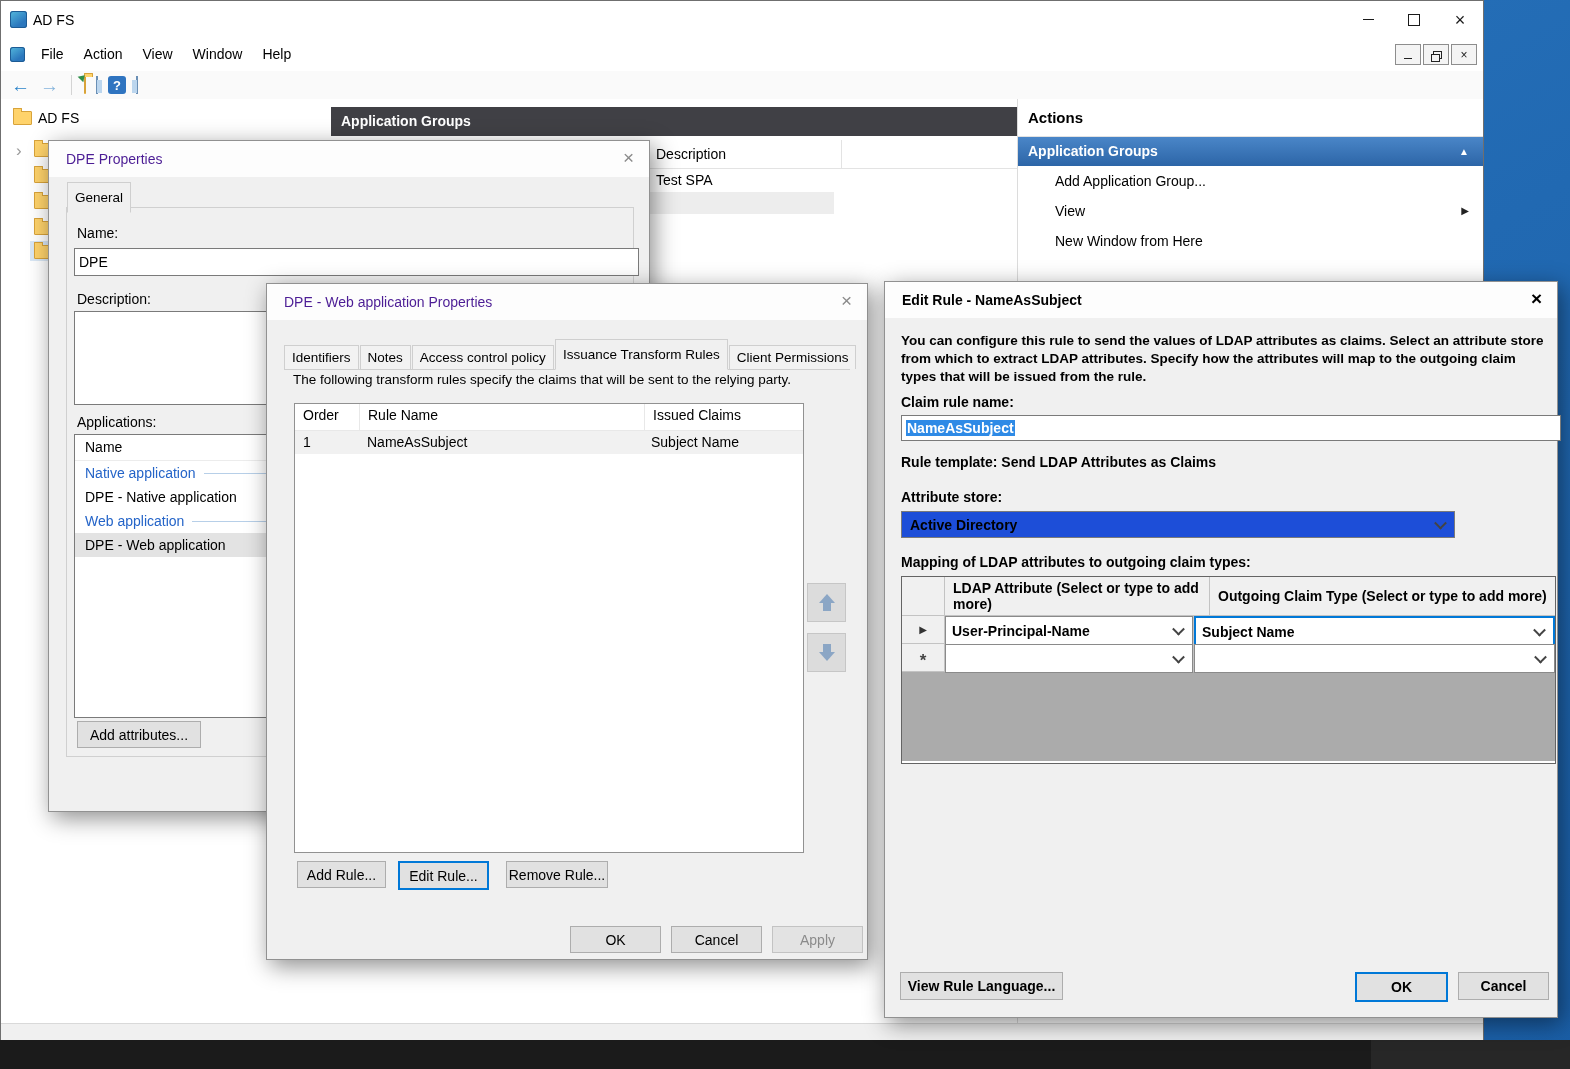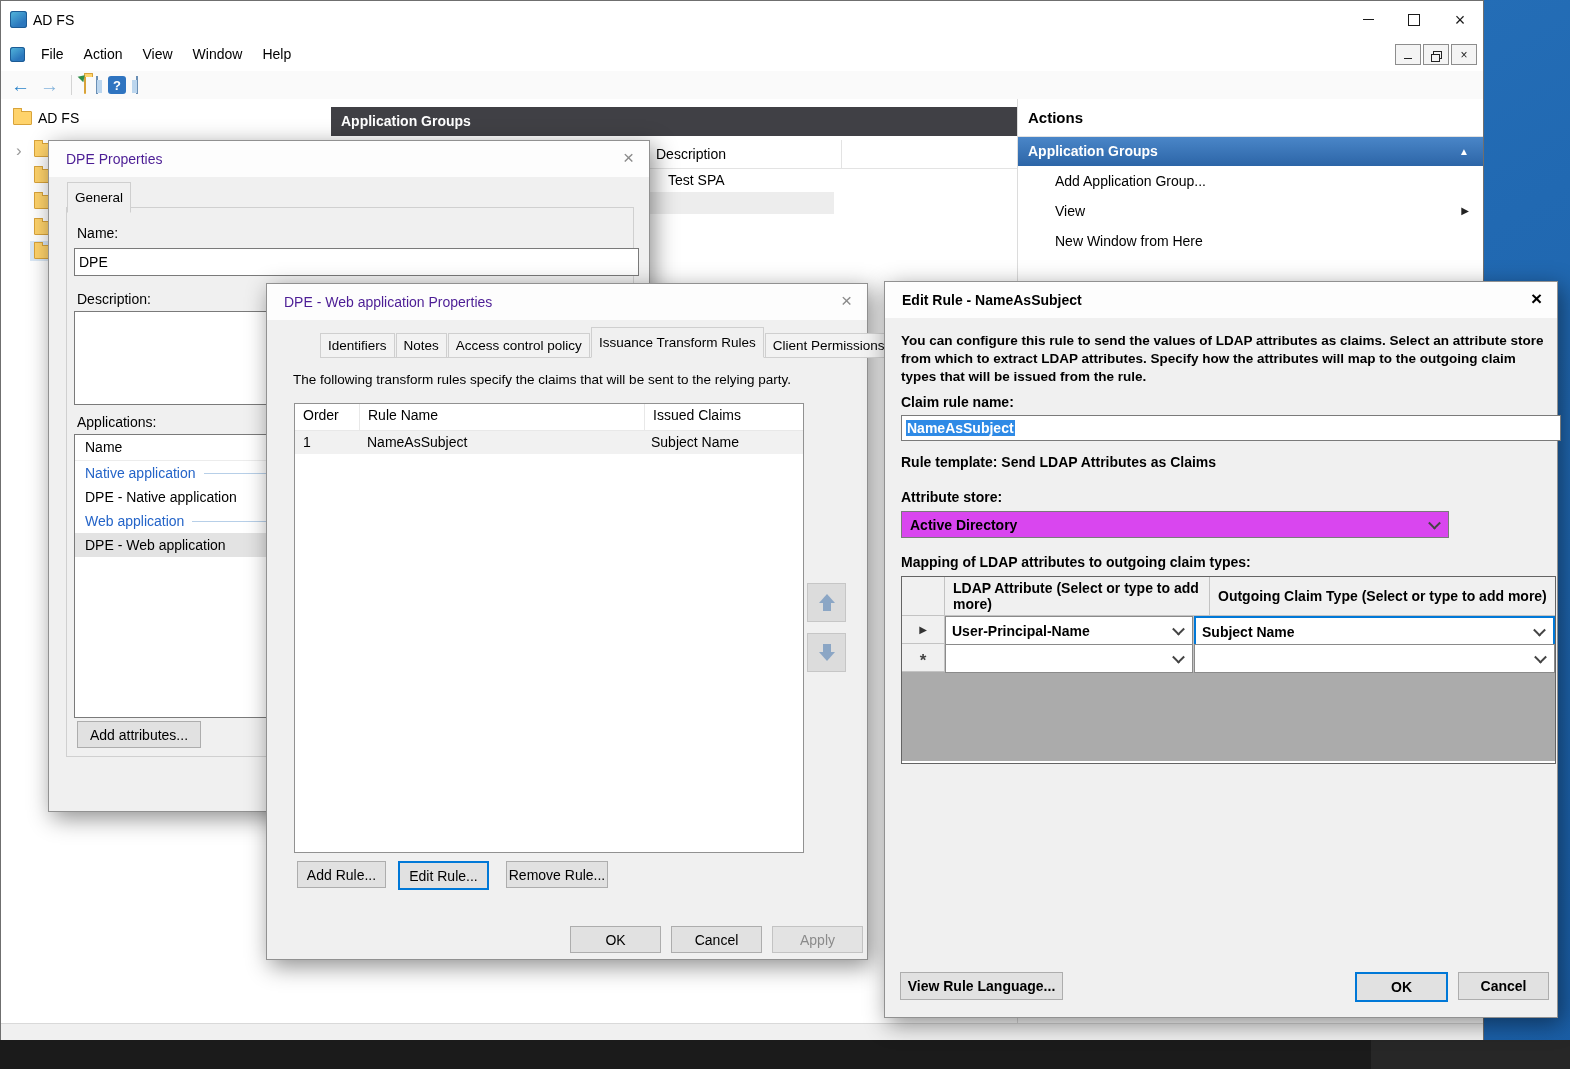--- a/index.html
+++ b/index.html
@@ -50,21 +50,21 @@
   
   .tree-pane{position:absolute;left:0;top:98px;width:330px;bottom:17px;background:#fff;border-right:1px solid #dcdcdc;}
   .tree-root{position:absolute;left:12px;top:11px;display:flex;align-items:center;gap:6px;font-size:14px;}
   .tree-chevron{position:absolute;left:15px;top:42px;font-size:17px;color:#9a9a9a;}
   .tree-folder{position:absolute;left:33px;}
   .tree-sel{position:absolute;left:29px;top:142px;width:25px;height:20px;background:#d9e7f5;}
   .center-pane{position:absolute;left:330px;top:98px;width:686px;bottom:17px;background:#fff;}
   .center-header{position:absolute;left:0;top:8px;right:0;height:29px;background:#404045;color:#fff;font-weight:bold;font-size:14px;line-height:29px;padding-left:10px;}
   .col-header-row{position:absolute;left:0;top:41px;right:0;height:28px;border-bottom:1px solid #e3e3e3;}
   .col-cell{position:absolute;left:318px;width:185px;height:28px;line-height:28px;padding-left:7px;border-right:1px solid #e3e3e3;font-size:14px;}
-  .row-plain{position:absolute;left:325px;top:73px;font-size:14px;margin-left:12px;}
+  .row-plain{position:absolute;left:325px;top:73px;font-size:14px;}
   .row-selected{position:absolute;left:318px;top:93px;width:185px;height:22px;background:#ededed;}
   .actions-pane{position:absolute;left:1016px;top:98px;right:0;bottom:17px;background:#fff;border-left:1px solid #dcdcdc;}
   .actions-header{height:37px;line-height:37px;padding-left:10px;font-weight:bold;font-size:15px;border-bottom:1px solid #e2e2e2;}
   .actions-section{position:relative;height:29px;line-height:29px;padding-left:10px;color:#fff;font-weight:bold;font-size:14px;
                    background:linear-gradient(#4a86c8,#2c65a7);}
   .collapse-ic{position:absolute;right:14px;top:0;font-size:10px;color:#fff;}
   .action-item{position:relative;height:30px;line-height:30px;padding-left:37px;font-size:14px;}
   .submenu-ic{position:absolute;right:14px;top:0;font-size:10px;color:#222;}
   .refresh-ic{position:absolute;left:13px;top:8px;width:12px;height:12px;border:2px solid #2f9e39;border-radius:50%;border-left-color:transparent;}
   .refresh-ic::after{content:"";position:absolute;left:-6px;top:-3px;border:3px solid transparent;border-right:6px solid #2f9e39;transform:rotate(40deg);}
@@ -78,21 +78,21 @@
   .dlg-close{position:absolute;right:15px;top:7px;font-size:19px;line-height:1;color:#000;}
   .dlg-close.inactive{color:#8b8b8b;}
   .lbl{position:absolute;font-size:14px;white-space:nowrap;}
   .intro{position:absolute;font-size:13.5px;line-height:1.32;}
   .textbox{position:absolute;background:#fff;border:1px solid #7a7a7a;display:flex;align-items:center;padding:0 4px;font-size:14px;}
   .textarea{position:absolute;background:#fff;border:1px solid #7a7a7a;}
   .sel{background:#2e8ae6;color:#fff;padding:0 1px;}
   .btn{position:absolute;background:#e1e1e1;border:1px solid #adadad;font-size:14px;display:flex;align-items:center;justify-content:center;}
   .btn.focused{border:2px solid #0078d7;}
   .btn.disabled{background:#e3e3e3;border-color:#c3c3c3;color:#8b8b8b;}
-  .combo{position:absolute;background:#d946ef;border:1px solid #7a7a7a;display:flex;align-items:center;padding:0 10px 0 8px;font-size:14px;}
+  .combo{position:absolute;background:#1d4ed8;border:1px solid #7a7a7a;display:flex;align-items:center;padding:0 16px 0 8px;font-size:14px;}
   .chev{position:absolute;right:9px;top:50%;width:7px;height:7px;border-right:2px solid #444;border-bottom:2px solid #444;transform:translateY(-70%) rotate(45deg);}
 
   
   .tabstrip{position:absolute;display:flex;align-items:flex-end;height:29px;border-bottom:1px solid #cfcfcf;}
   .tab2{height:23px;display:flex;align-items:center;padding:0 7px;background:#f2f2f2;border:1px solid #cfcfcf;border-bottom:none;margin-right:1px;font-size:13.5px;white-space:nowrap;}
   .tab2.active{height:29px;background:#f0f0f0;margin-bottom:-1px;border-bottom:1px solid #f0f0f0;z-index:2;}
   .page{position:absolute;background:#f0f0f0;border:1px solid #d0d0d0;}
 
   
   .listbox{position:absolute;background:#fff;border:1px solid #7a7a7a;font-size:14px;}
@@ -257,21 +257,21 @@
     </div>
     <div class="btn" style="left:10px;top:513px;width:122px;height:25px;">Add attributes...</div>
   </div>
 </div>
 
 <div class="dialog" style="left:266px;top:283px;width:600px;height:675px;z-index:20;">
   <div class="dlg-title">
     <span class="dlg-title-text inactive-text">DPE - Web application Properties</span>
     <span class="dlg-close inactive">×</span>
   </div>
-  <div class="tabstrip" style="left:17px;top:44px;width:566px;margin-left:36px;">
+  <div class="tabstrip" style="left:17px;top:56px;width:566px;">
     <div class="tab2">Identifiers</div>
     <div class="tab2">Notes</div>
     <div class="tab2">Access control policy</div>
     <div class="tab2 active">Issuance Transform Rules</div>
     <div class="tab2">Client Permissions</div>
   </div>
   <div class="intro" style="left:26px;top:87px;width:557px;white-space:nowrap;">The following transform rules specify the claims that will be sent to the relying party.</div>
   <div class="rules-table" style="left:27px;top:119px;width:508px;height:448px;">
     <div class="rt-header">
       <div class="rt-hcell" style="width:48px;">Order</div>

